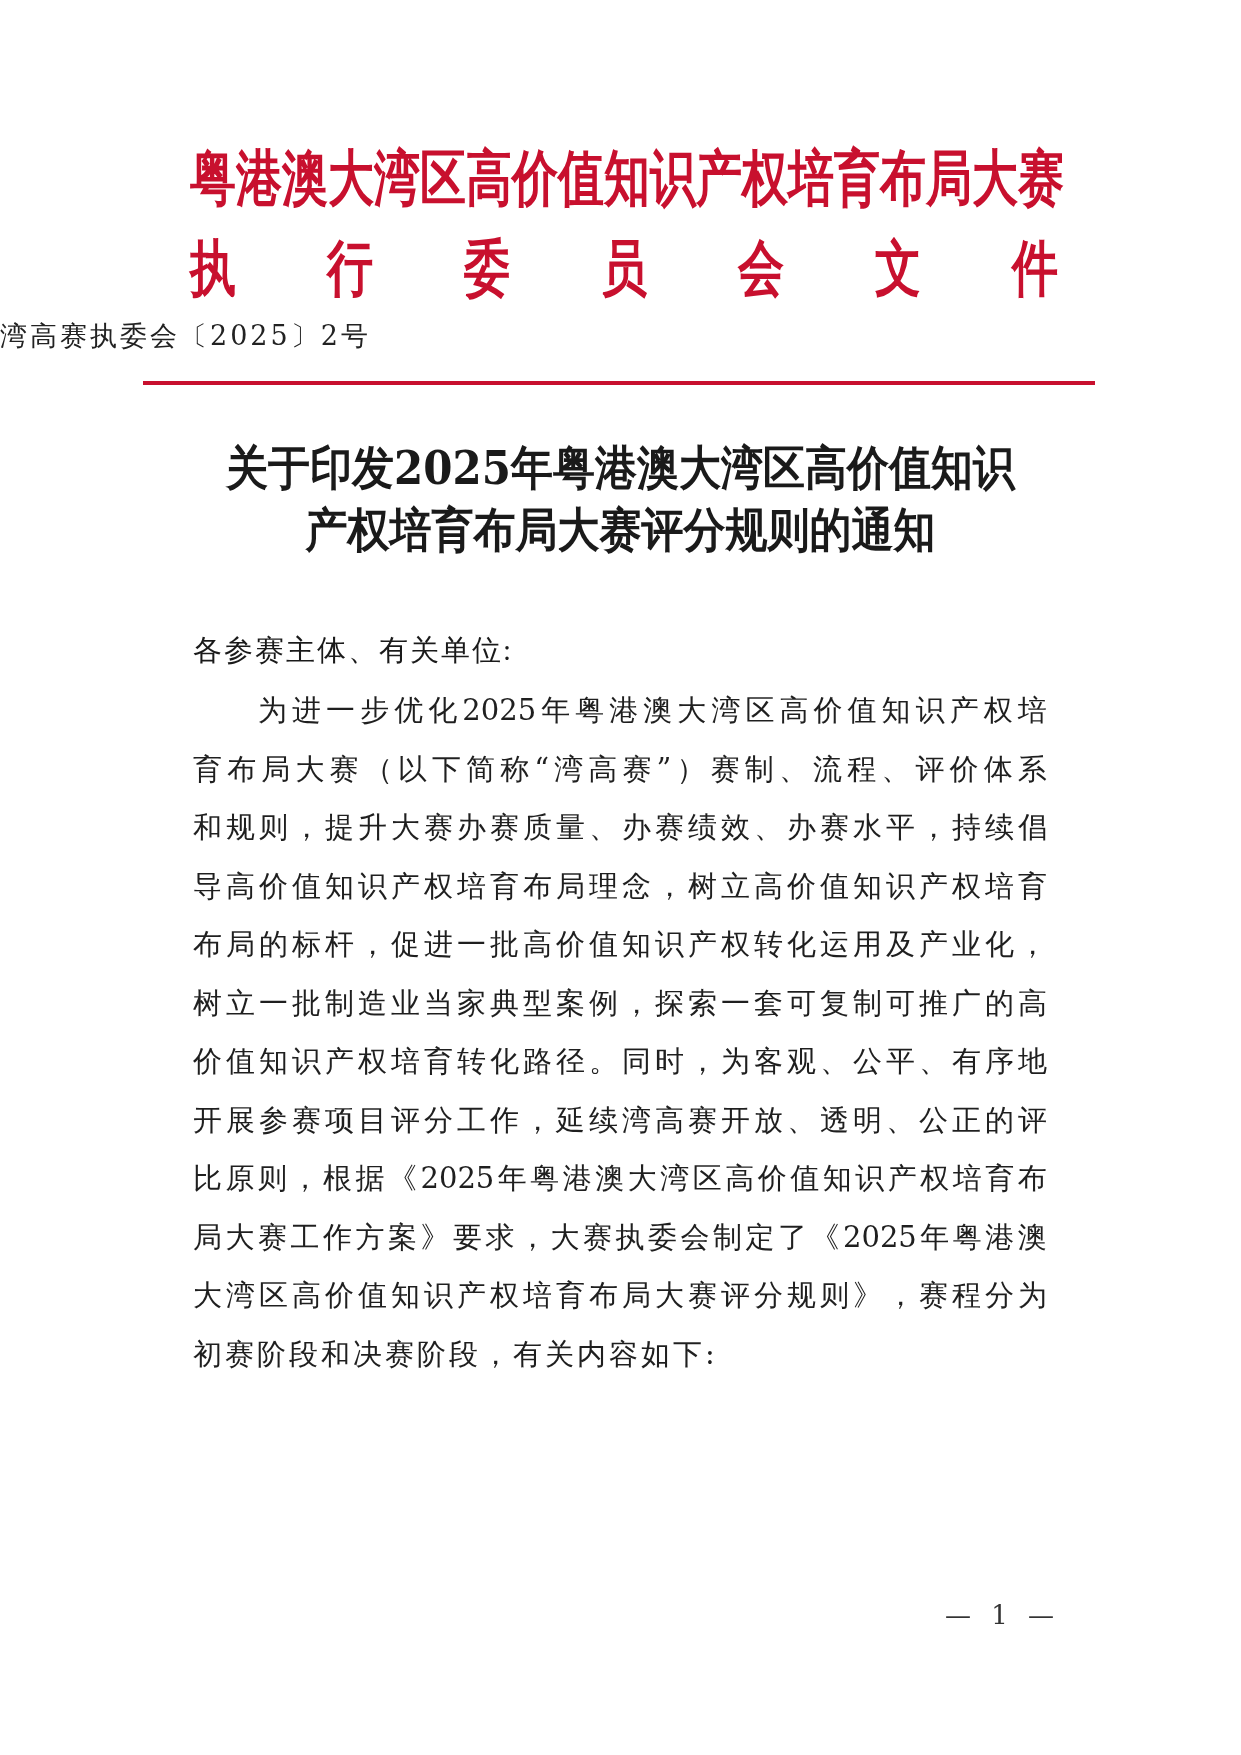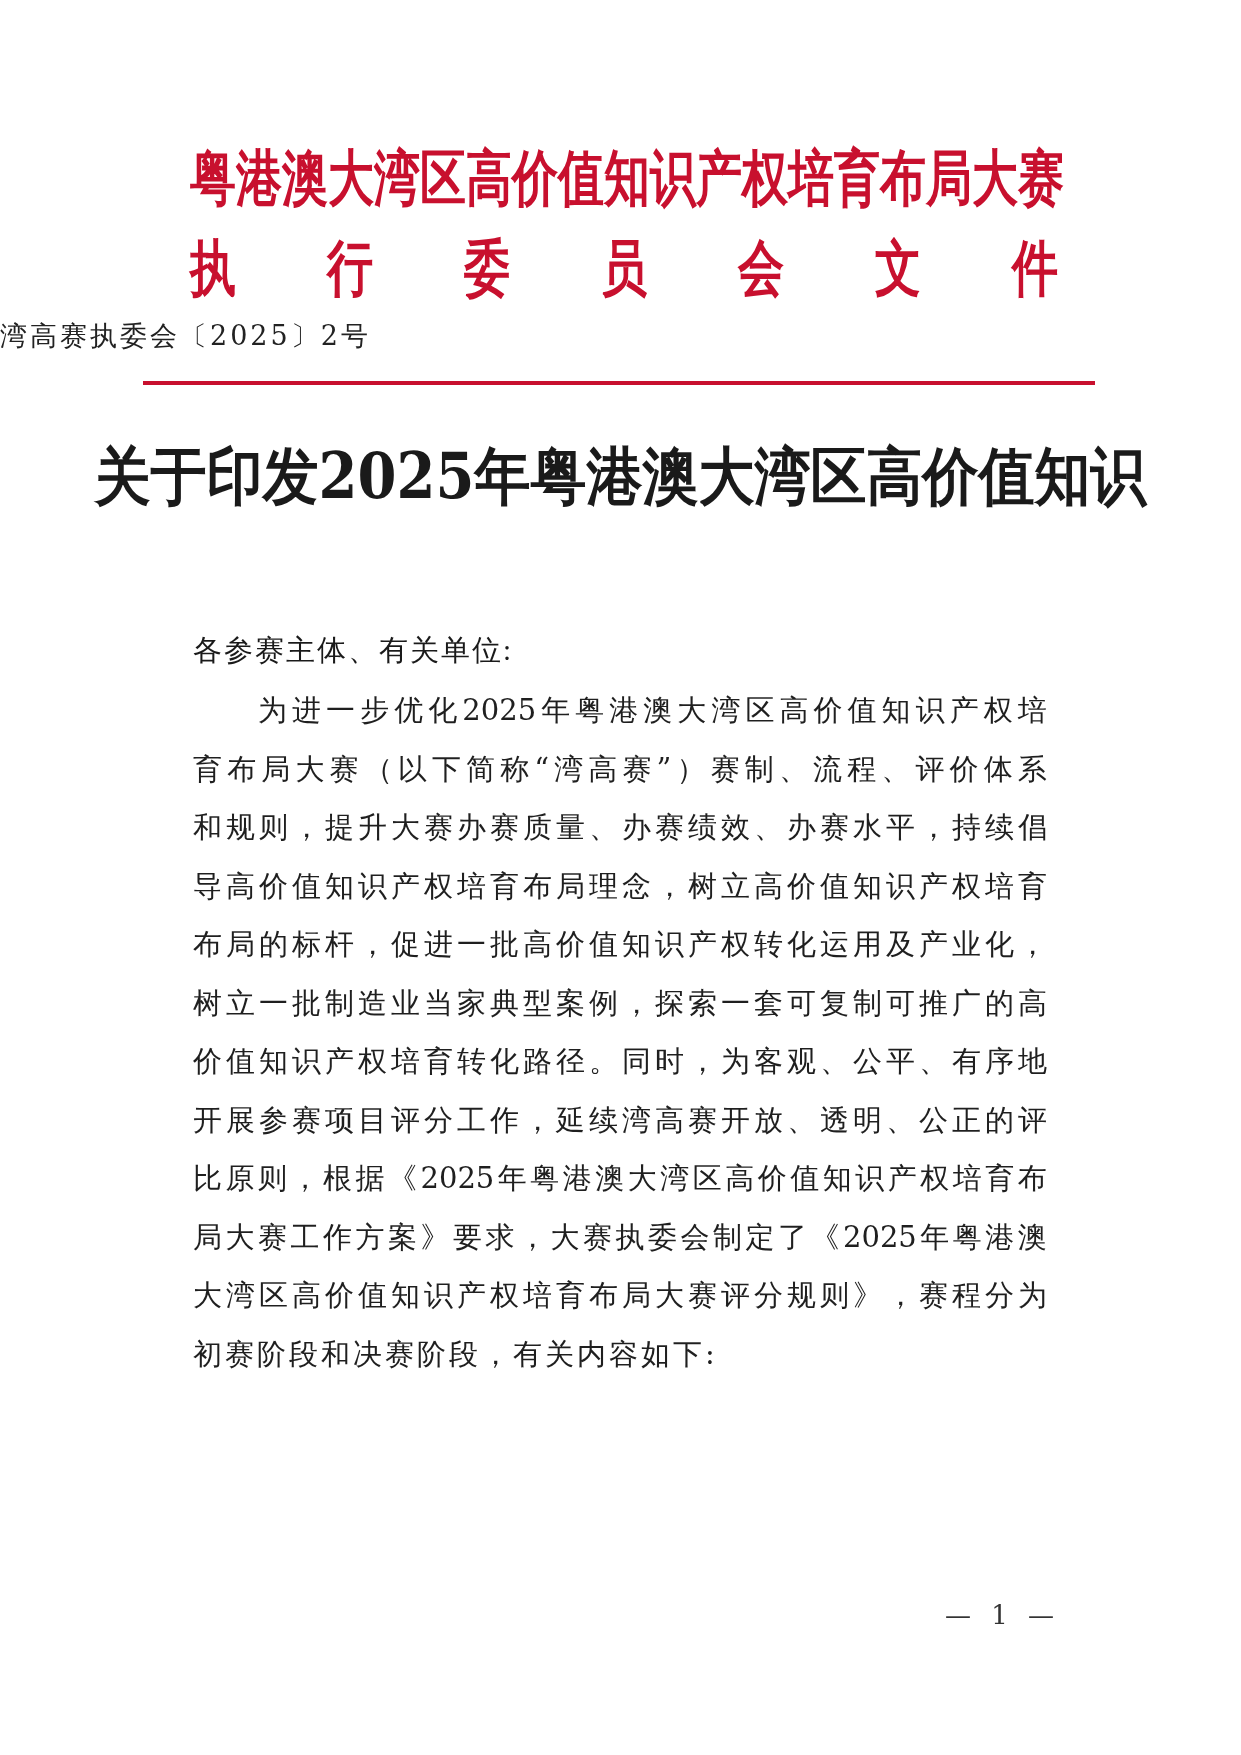--- a/index.html
+++ b/index.html
@@ -69,21 +69,21 @@
     background: #c8102e;
   }
   
   .notice-title {
     position: absolute;
     left: 0;
     width: 1241px;
     text-align: center;
     font-family: "DejaVu Serif", "Liberation Serif", serif;
     font-weight: bold;
-    font-size: 56px;
+    font-size: 42px;
     color: #1a1a1a;
     white-space: nowrap;
   }
   .notice-title.l1 { top: 440px; }
   .notice-title.l2 { top: 502px; }
   .notice-title span {
     display: inline-block;
     transform: scaleY(1.12);
   }
   
@@ -158,20 +158,23 @@
       <span class="ch">件</span>
     </div>
 
   <div class="doc-number">湾高赛执委会〔2025〕2号</div>
 
   <div class="red-rule"></div>
 
   <div class="notice-title l1">
     <span>关于印发2025年粤港澳大湾区高价值知识</span>
   </div>
+  <div class="notice-title l2">
+    <span>产权培育布局大赛评分规则的通知</span>
+  </div>
 
   <div class="salutation">各参赛主体、有关单位:</div>
 
   <div id="body-container">
       <div class="body-line indent" style="top: 690px;">
         <span>为</span>
         <span>进</span>
         <span>一</span>
         <span>步</span>
         <span>优</span>

